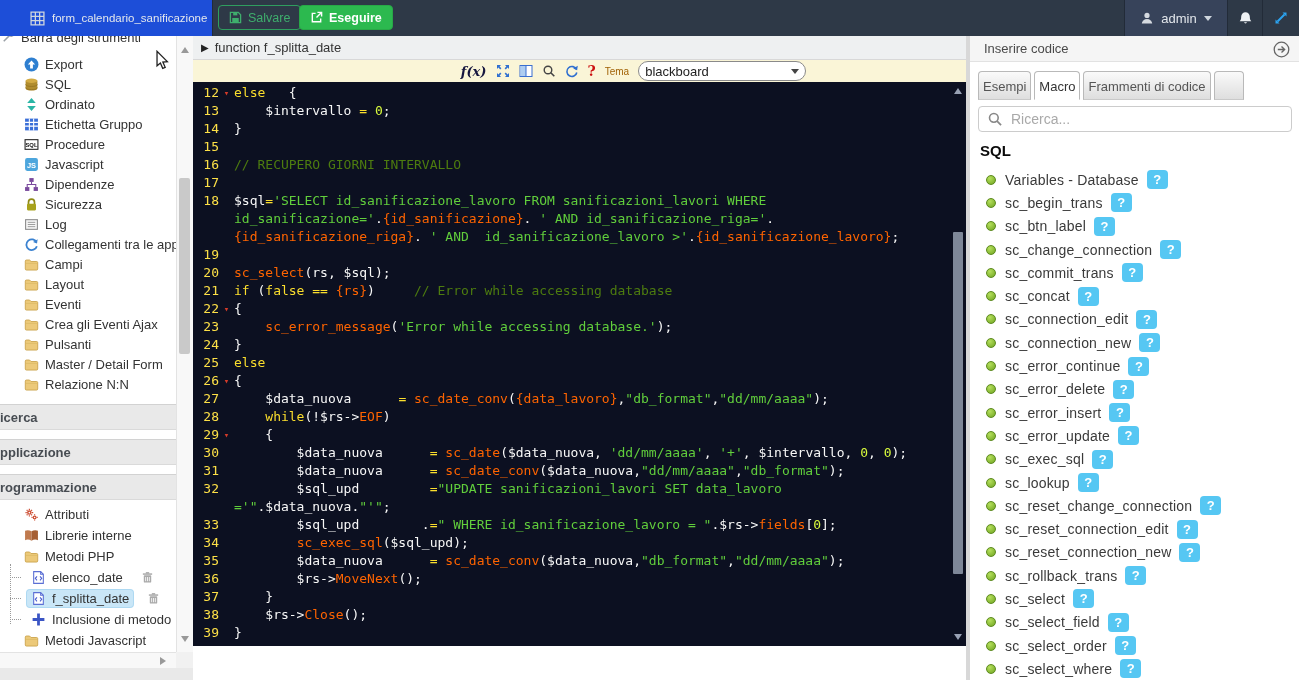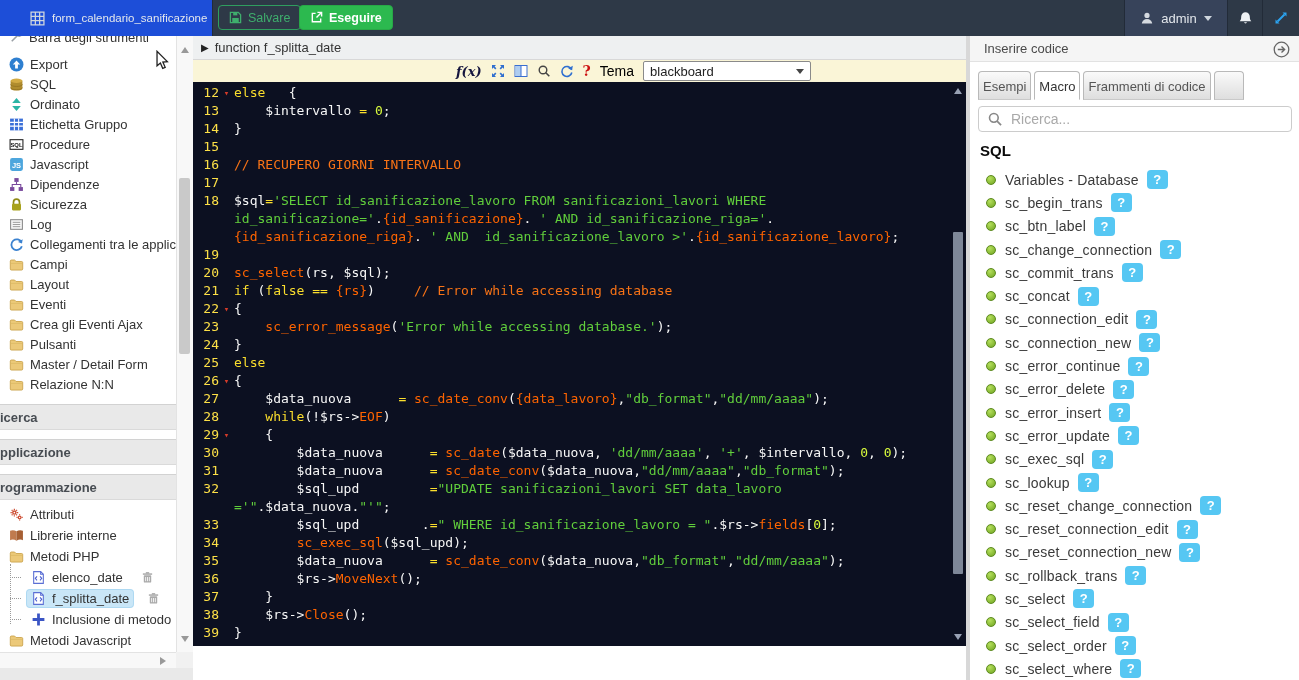--- a/index.html
+++ b/index.html
@@ -17,23 +17,23 @@
   .tb-sep{top:0;width:1px;height:36px;background:#222b38}
   #adminblk{left:1125px;top:0;width:102px;height:36px;background:#37435a;display:flex;
     align-items:center;justify-content:center;gap:7px;color:#e3e7ec;font-size:13px}
   .caret{width:0;height:0;border:4px solid transparent;border-top:5px solid #cfd6dd;margin-top:4px}
   #bellblk{left:1228px;top:0;width:34px;height:36px;display:flex;align-items:center;justify-content:center}
   #expandblk{left:1263px;top:0;width:36px;height:36px;display:flex;align-items:center;justify-content:center}
   
   #sidebar{left:0;top:36px;width:193px;height:644px;background:#fff;border-right:1px solid #cfcfcf;box-sizing:border-box}
   #menu-top{left:0;top:0;width:176px}
   #partialrow{height:18px;overflow:hidden}
-  #partialrow .inner{margin-top:-9px;display:flex;align-items:center;gap:6px;padding-left:8px;
+  #partialrow .inner{margin-top:-9px;display:flex;align-items:center;gap:6px;padding-left:0;
     font-size:13px;color:#333;height:20px}
-  .srow{height:20px;display:flex;align-items:center;gap:6px;padding-left:5px;font-size:13px;
+  .srow{height:20px;display:flex;align-items:center;gap:6px;padding-left:20px;font-size:13px;
     color:#333;white-space:nowrap;overflow:hidden;cursor:pointer}
   .srow .ic,#partialrow .ic{width:15px;height:15px;flex:none;display:inline-flex}
   .srow .ic svg{width:15px;height:15px}
   .band{left:0;width:176px;height:24px;background:#e9e9e9;border-top:1px solid #d2d2d2;
     border-bottom:1px solid #dadada;display:flex;align-items:center;font-size:13px;font-weight:bold;color:#474c52;cursor:pointer}
   #menu-prog{left:0;top:468px;width:176px}
   #menu-prog .srow{height:21px}
   .srow.sub{padding-left:10px}
   .srow.sub::before{content:"";width:11px;border-top:1px dotted #9a9a9a;flex:none}
   .lblwrap{display:flex;align-items:center;gap:6px;padding:1px 4px;border-radius:3px}
@@ -53,31 +53,31 @@
   
   #editor{left:193px;top:36px;width:773px;height:644px;background:#fff}
   #ed-header{left:0;top:0;width:773px;height:24px;background:#eef0f1;border-bottom:1px solid #d8d8d8;
     display:flex;align-items:center;gap:6px;padding-left:8px;box-sizing:border-box;font-size:13px;color:#333}
   #ed-header .arrow{font-size:10px;color:#222}
   #ed-toolbar{left:0;top:24px;width:881px;height:22px;background:#faf5d7;display:flex;align-items:center;
     justify-content:center;gap:9px}
   .tool{display:inline-flex;align-items:center;cursor:pointer}
   .fx{font-family:"DejaVu Serif",serif;font-style:italic;font-size:13px;color:#16163f;font-weight:bold}
   .helpq{color:#cc1111;font-weight:bold;font-size:14px;font-family:"DejaVu Serif",serif}
-  #theme-label{font-size:14px;color:#000000}
-  #theme-select{width:168px;height:20px;background:#fff;border:1px solid #8a8a8a;border-radius:2px;
+  #theme-label{font-size:10px;color:#a16207}
+  #theme-select{width:168px;height:20px;background:#fff;border:1px solid #8a8a8a;border-radius:10px;
     font-size:13px;color:#222;display:flex;align-items:center;justify-content:space-between;
     padding:0 6px;box-sizing:border-box;cursor:pointer}
   #theme-select .caret2{width:0;height:0;border:4px solid transparent;border-top:5px solid #444;margin-top:4px}
   #code{left:0;top:46px;width:773px;height:564px;background:#0C1021;padding-top:2px;box-sizing:border-box;overflow:hidden}
   .cl{display:flex;height:18px;line-height:18px;font-family:"DejaVu Sans Mono",monospace;font-size:13px;white-space:pre}
   .num{width:26px;text-align:right;color:#fde047;flex:none}
   .fold{width:15px;text-align:center;color:#d43b2a;font-size:9px;flex:none}
   .tk-k{color:#FBDE2D}.tk-num{color:#D8FA3C}.tk-s{color:#61CE3C}
-  .tk-c{color:#f97316}.tk-m{color:#FF6400}.tk-p{color:#F8F8F8}
+  .tk-c{color:#4d7c0f}.tk-m{color:#FF6400}.tk-p{color:#F8F8F8}
   #vsb-code{left:759px;top:48px;width:12px;height:560px}
   #vsb-code .tri.up{left:2px;top:0;border:4px solid transparent;border-bottom:6px solid #98a1b4}
   #vsb-code .tri.down{left:2px;top:550px;border:4px solid transparent;border-top:6px solid #98a1b4}
   #vsb-code .sb-thumb{left:1px;background:#7e8798;border-radius:1px}
   
   #rdivider{left:966px;top:36px;width:4px;height:644px;background:#d8d8d8}
   #rpanel{left:970px;top:36px;width:329px;height:644px;background:#fff}
   #rp-header{left:0;top:0;width:329px;height:26px;background:#f5f5f5;border-bottom:1px solid #e2e2e2;
     display:flex;align-items:center;padding-left:14px;box-sizing:border-box;font-size:13px;color:#4a4a4a}
   #rp-arrow{position:absolute;right:9px;top:5px;cursor:pointer;display:inline-flex}

